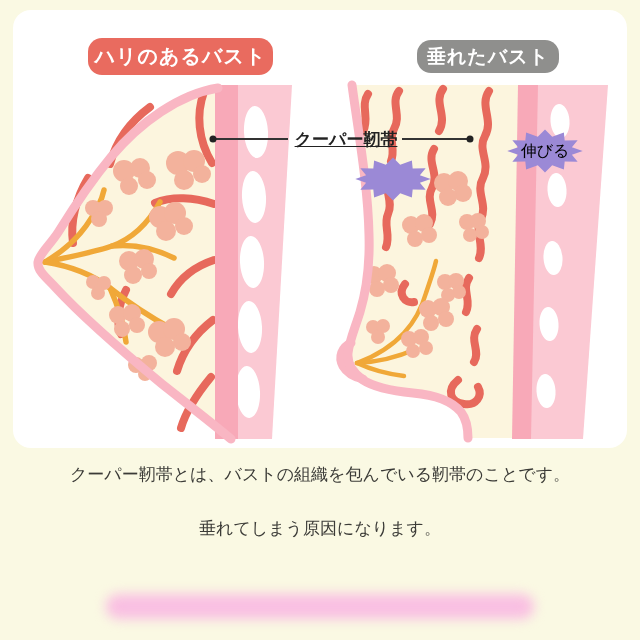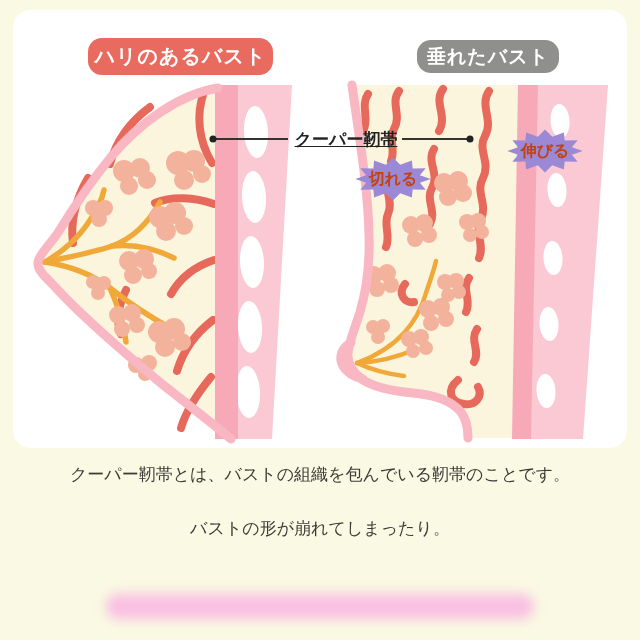--- a/index.html
+++ b/index.html
@@ -18,21 +18,21 @@
   .panel{position:absolute;left:13px;top:10px;width:614px;height:438px;background:var(--panel-bg);border-radius:18px;}
   svg.illustration{position:absolute;left:0;top:0;width:640px;height:640px;}
   .pill{position:absolute;display:flex;align-items:center;justify-content:center;
         color:#fff;font-weight:bold;border-radius:14px;letter-spacing:1px;}
   .pill-firm{left:88px;top:38px;width:185px;height:37px;background:var(--firm-bg);font-size:20px;}
   .pill-sag{left:417px;top:40px;width:142px;height:33px;background:var(--sag-bg);font-size:19px;}
   .ligament-label{position:absolute;left:288px;top:127px;width:116px;height:24px;
         display:flex;align-items:center;justify-content:center;
         color:#222;font-weight:bold;font-size:17px;text-decoration:underline;}
   .burst-text{position:absolute;display:flex;align-items:center;justify-content:center;
-        color:#c2410c;font-weight:bold;font-size:16px;}
+        color:#000000;font-weight:normal;font-size:16px;}
   .burst-text-tear{left:356px;top:167px;width:74px;height:24px;}
   .burst-text-stretch{left:508px;top:139px;width:74px;height:24px;}
   .desc{position:absolute;left:0;width:640px;text-align:center;color:var(--text);
         font-size:17px;line-height:27px;}
   .desc-1{top:461px;}
   .desc-2{top:488px;}
   .desc-3{top:515px;}
   .desc-4{top:558px;}
   .emphasis{position:absolute;left:0;top:588px;width:640px;text-align:center;
         color:#111;font-size:30px;font-weight:900;letter-spacing:1px;z-index:2;}
@@ -189,20 +189,19 @@
       <circle cx="470" cy="139" r="3.5" fill="#222" stroke="none"></circle>
     </g>
 
     <use href="#burst" transform="translate(393,179) scale(0.82,0.74)"></use>
     <use href="#burst" transform="translate(545,151) scale(0.82,0.74)"></use>
   </svg>
 
   <div class="pill pill-sag">垂れたバスト</div>
   <div class="pill pill-firm">ハリのあるバスト</div>
   <div class="ligament-label">クーパー靭帯</div>
-  <div class="burst-text burst-text-tear">切れる</div>
   <div class="burst-text burst-text-stretch">伸びる</div>
 
   <div class="desc desc-1">クーパー靭帯とは、バストの組織を包んでいる靭帯のことです。</div>
-  <div class="desc desc-3">バストの形が崩れてしまったり。</div>
+  <div class="desc desc-3">垂れてしまう原因になります。</div>
   <div class="emphasis-highlight"></div>
 
 </div>
 
 </body></html>

